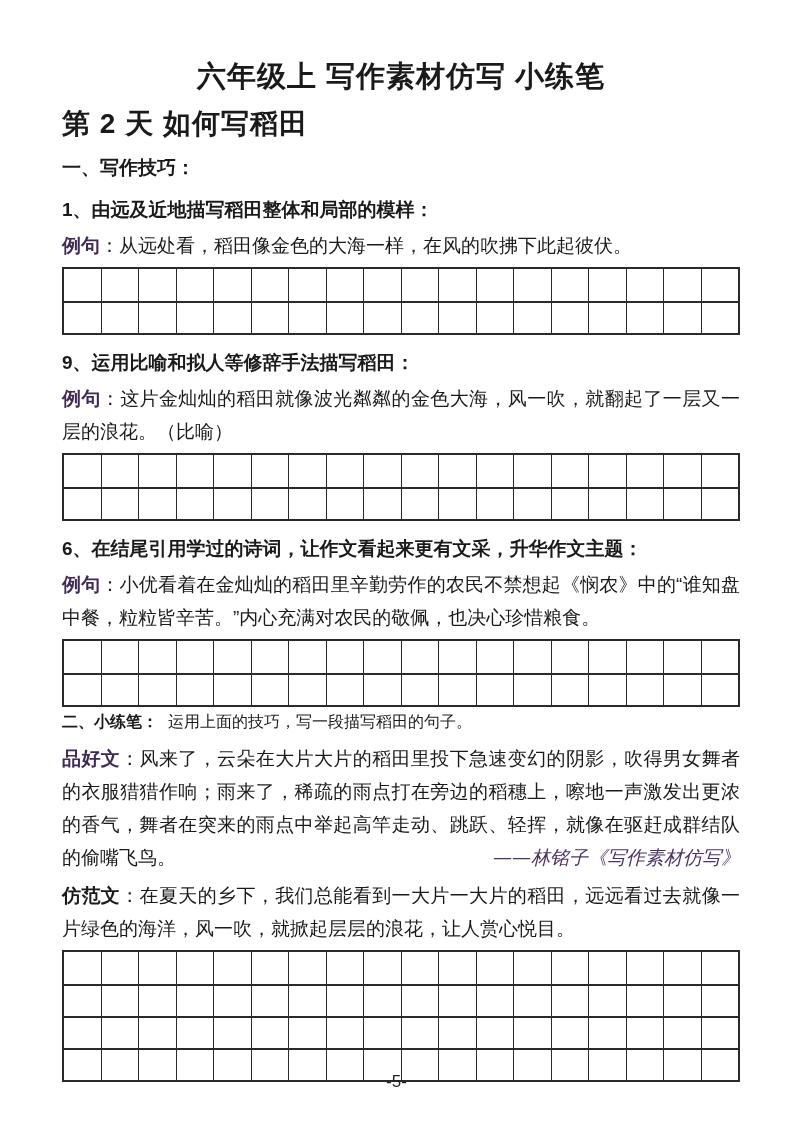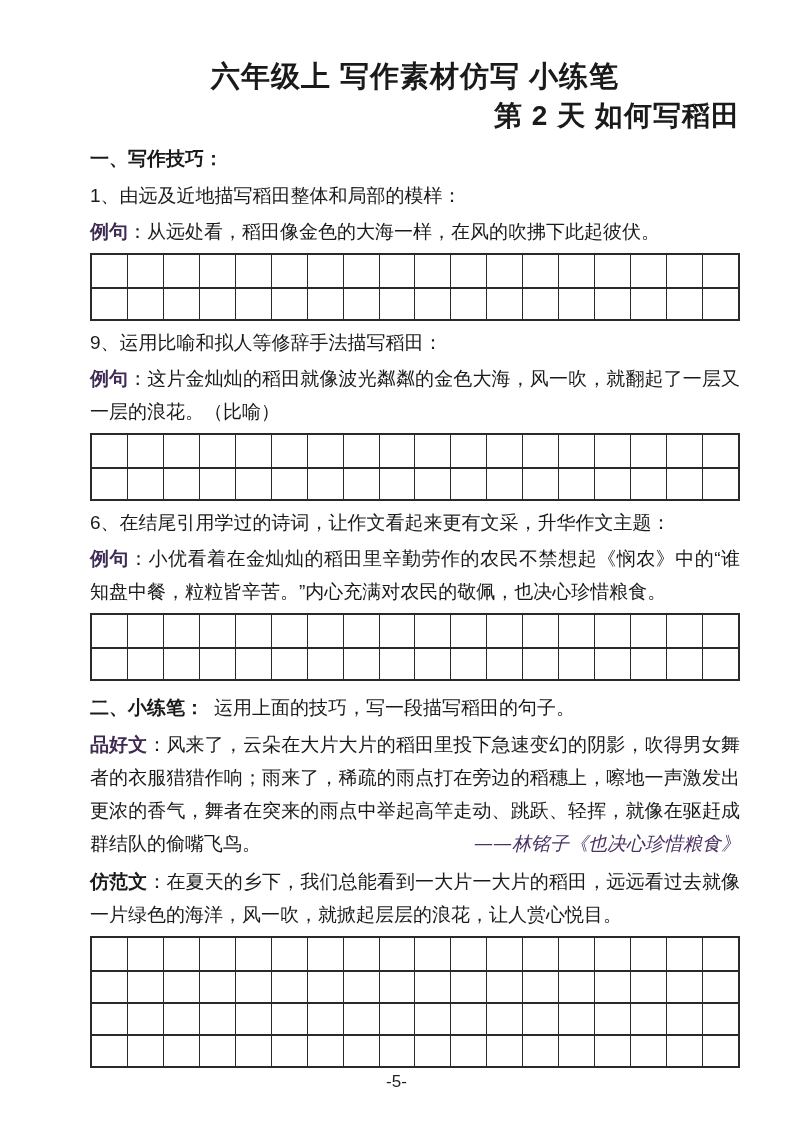--- a/index.html
+++ b/index.html
@@ -13,49 +13,48 @@
   html,body{background:#fff;}
   body{
     width:793px;height:1122px;
     position:relative;
     background:var(--bg);
     color:var(--text);
     font-family:"Liberation Sans","DejaVu Sans",sans-serif;
     overflow:hidden;
   }
   .page{
-    padding:58px 53px 0 90px;
+    padding:58px 53px 0 62px;
   }
   .doc-title{
     text-align:center;
     font-size:29px;
     line-height:36px;
     font-weight:700;
     letter-spacing:1px;
   }
   .doc-subtitle{
-    text-align:right;
+    text-align:left;
     font-size:28px;
     line-height:36px;
     font-weight:700;
-    margin-top:4px;
+    margin-top:12px;
     letter-spacing:1px;
   }
   .sec-heading{
     margin-top:12px;
     font-size:19px;
     line-height:28px;
     font-weight:700;
-    font-family:Liberation Mono, monospace;
   }
   .item-title{
-    margin-top:8px;
+    margin-top:14px;
     font-size:19px;
     line-height:28px;
-    font-weight:400;
+    font-weight:700;
   }
   .para{
     margin-top:5px;
     font-size:19px;
     line-height:33px;
     text-align:justify;
     text-justify:inter-ideograph;
   }
   .label-accent{
     color:var(--accent);
@@ -72,22 +71,22 @@
     height:32px;
     border-top:2px solid var(--grid-line);
   }
   .grid-row:first-child{border-top:none;}
   .grid-cell{
     flex:1 1 0;
     border-left:1px solid var(--grid-line);
   }
   .grid-cell:first-child{border-left:none;}
   .practice-heading-line{
-    margin-top:12px;
-    font-size:19px;
+    margin-top:0;
+    font-size:16px;
     line-height:30px;
   }
   .attribution{
     height:33px;
     line-height:33px;
     margin-top:-33px;
     text-align:right;
     font-size:19px;
     font-family:"DejaVu Serif","Liberation Serif",serif;
     font-style:italic;
@@ -250,21 +249,21 @@
           <div class="grid-cell"></div>
           <div class="grid-cell"></div>
         </div>
       </div>
   </section>
 
   <section>
     <p class="practice-heading-line"><span class="bold">二、小练笔：</span><span class="instruction">运用上面的技巧，写一段描写稻田的句子。</span></p>
 
     <p class="para"><span class="label-accent">品好文</span><span>：风来了，云朵在大片大片的稻田里投下急速变幻的阴影，吹得男女舞者的衣服猎猎作响；雨来了，稀疏的雨点打在旁边的稻穗上，嚓地一声激发出更浓的香气，舞者在突来的雨点中举起高竿走动、跳跃、轻挥，就像在驱赶成群结队的偷嘴飞鸟。</span></p>
-    <div class="attribution">——林铭子《也决心珍惜粮食》</div>
+    <div class="attribution">——林铭子《写作素材仿写》</div>
 
     <p class="para"><span class="bold">仿范文</span><span>：在夏天的乡下，我们总能看到一大片一大片的稻田，远远看过去就像一片绿色的海洋，风一吹，就掀起层层的浪花，让人赏心悦目。</span></p>
 
     <div class="grid">
         <div class="grid-row">
           <div class="grid-cell"></div>
           <div class="grid-cell"></div>
           <div class="grid-cell"></div>
           <div class="grid-cell"></div>
           <div class="grid-cell"></div>

